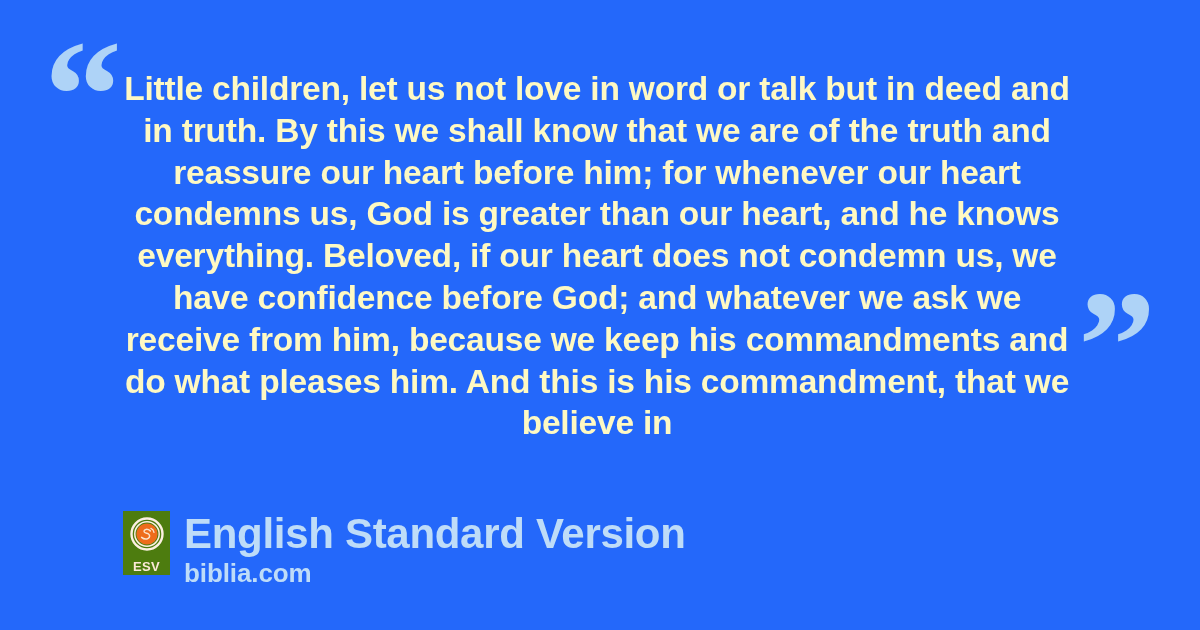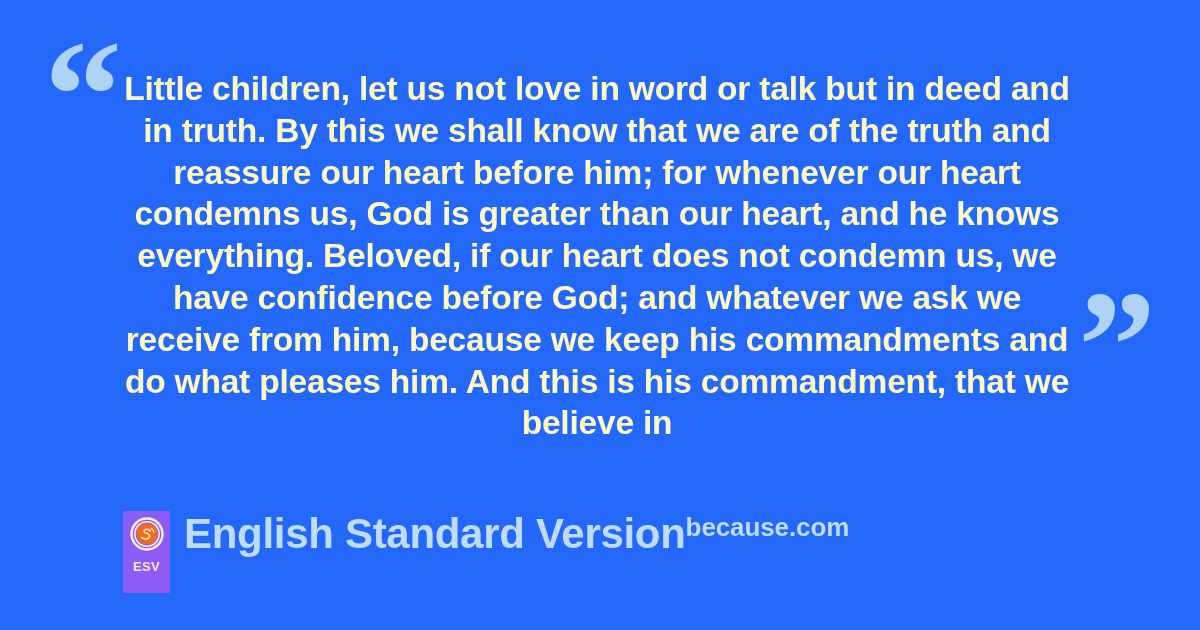--- a/index.html
+++ b/index.html
@@ -70,22 +70,22 @@
     position: absolute;
     left: 123px;
     top: 511px;
     display: flex;
     align-items: flex-start;
     gap: 14px;
   }
 
   #esv-logo {
     width: 47px;
-    height: 82px;
-    background: #8b5cf6;
+    height: 64px;
+    background: #4d7c0f;
     display: flex;
     flex-direction: column;
     align-items: center;
     justify-content: flex-start;
     padding-top: 6px;
     box-sizing: border-box;
     flex: 0 0 auto;
   }
 
   #esv-seal-icon {
@@ -99,21 +99,21 @@
     color: #fce9d8;
     font-family: "Liberation Sans", sans-serif;
     font-weight: 700;
     font-size: 13px;
     letter-spacing: 0.4px;
     line-height: 1;
   }
 
   #attribution-text {
     display: flex;
-    flex-direction: row;
+    flex-direction: column;
     padding-top: 0px;
   }
 
   #version-name {
     color: #bedcf8;
     font-family: "Liberation Sans", sans-serif;
     font-weight: 700;
     font-size: 42px;
     line-height: 46px;
     letter-spacing: -0.3px;
@@ -152,18 +152,18 @@
         <circle cx="17" cy="17" r="12.2" fill="none" stroke="#fdf0e2" stroke-width="1.5"></circle>
         <circle cx="17" cy="17" r="10.6" fill="#ee6c1c"></circle>
         <path d="M11.6 20.4 c1.9 1.6 4.6 2.1 6.6 0.9 c1.6-1 1.9-3 0.6-4.1 c-1.2-1.1-3.4-0.8-4.4-2.1 c-0.8-1.1 0.1-2.5 1.6-2.7 c1.6-0.2 3.2 0.5 4.3 1.5" fill="none" stroke="#fbe3cb" stroke-width="1.5" stroke-linecap="round"></path>
         <path d="M20.9 11.4 c1.6 0.7 2.8 2.2 3.1 3.9" fill="none" stroke="#fbe3cb" stroke-width="1.3" stroke-linecap="round"></path>
       </svg>
       <div id="esv-logo-label">ESV</div>
     </div>
 
     <div id="attribution-text">
       <div id="version-name">English Standard Version</div>
-      <div id="site-name">because.com</div>
+      <div id="site-name">biblia.com</div>
     </div>
 
   </div>
 
 </div>
 
 </body></html>

